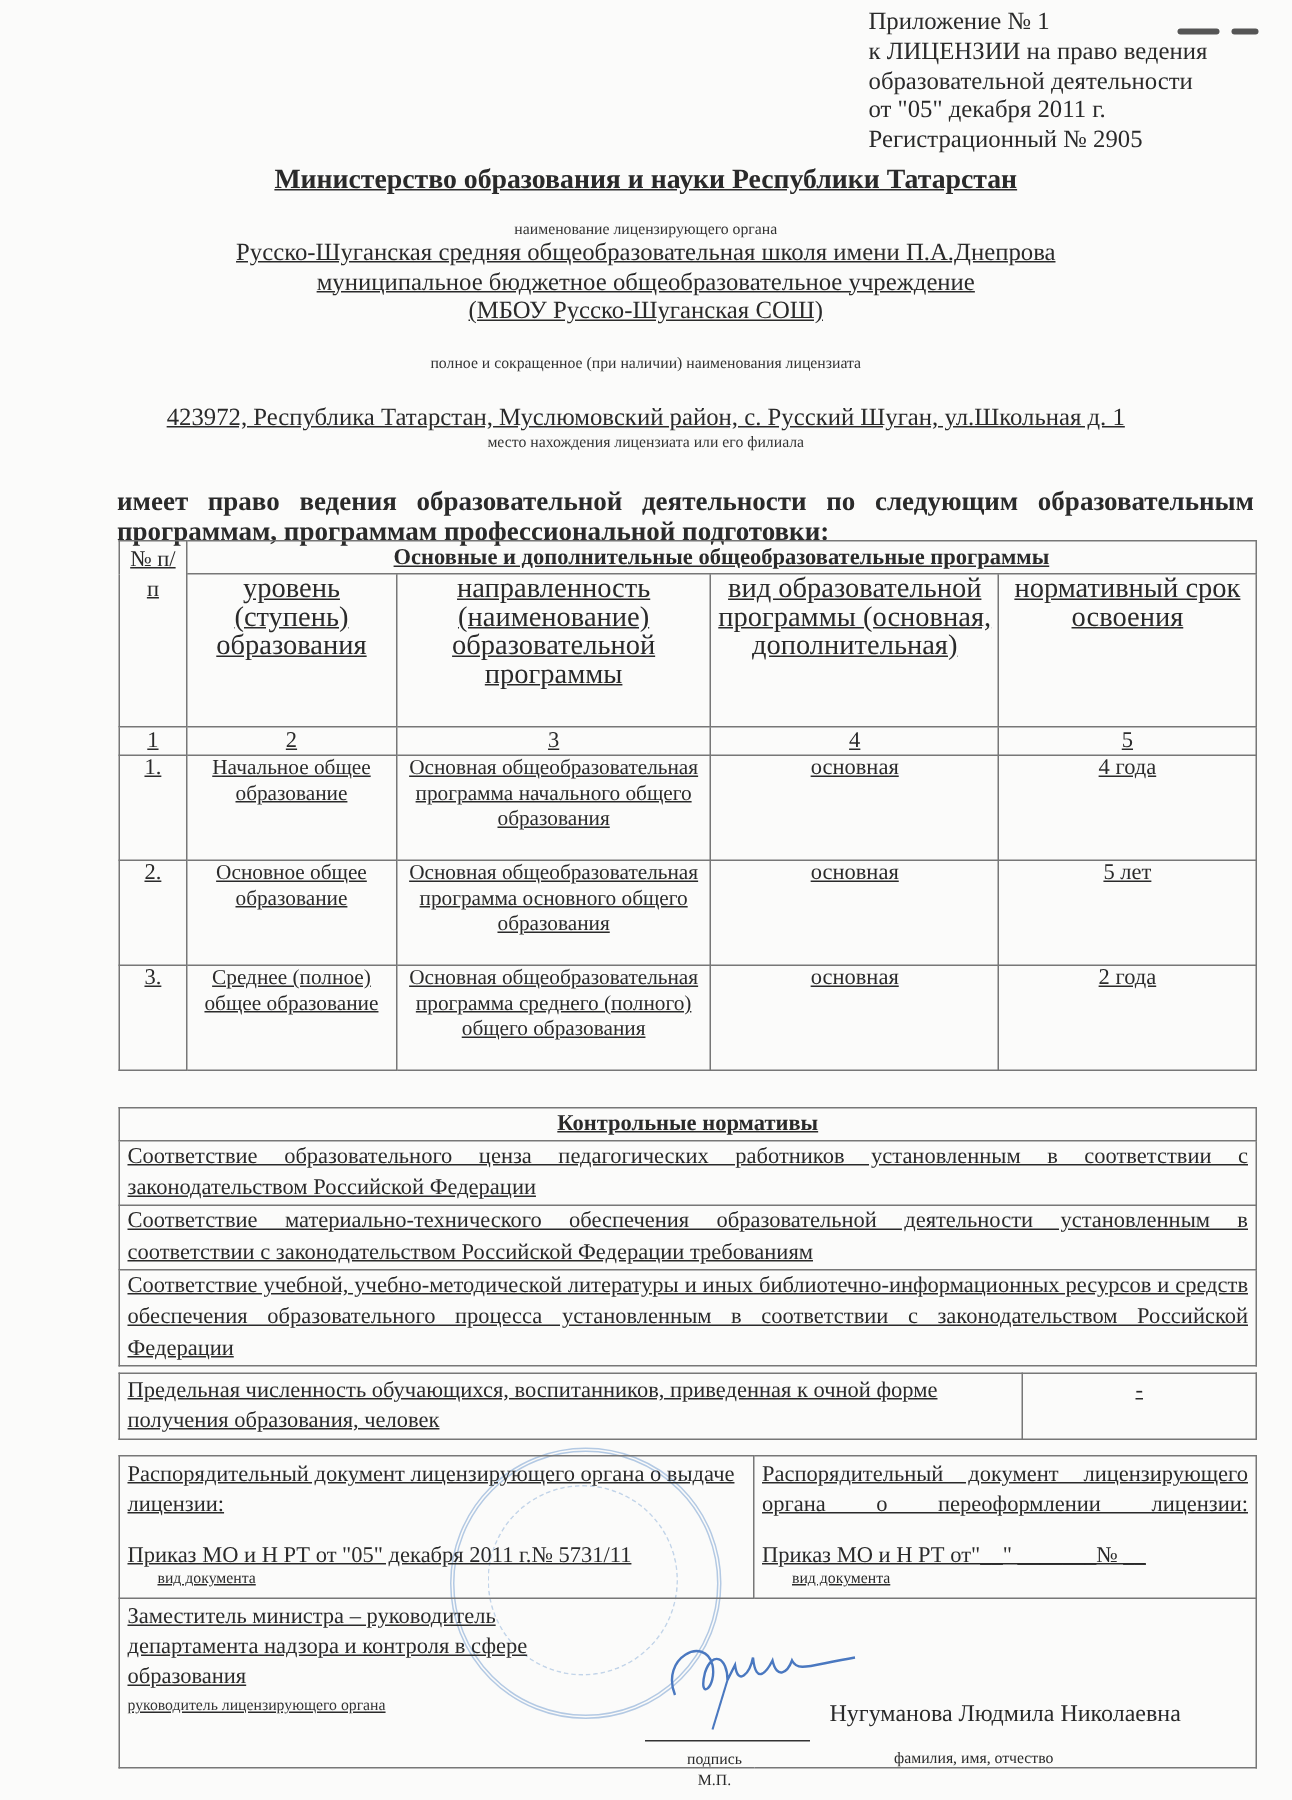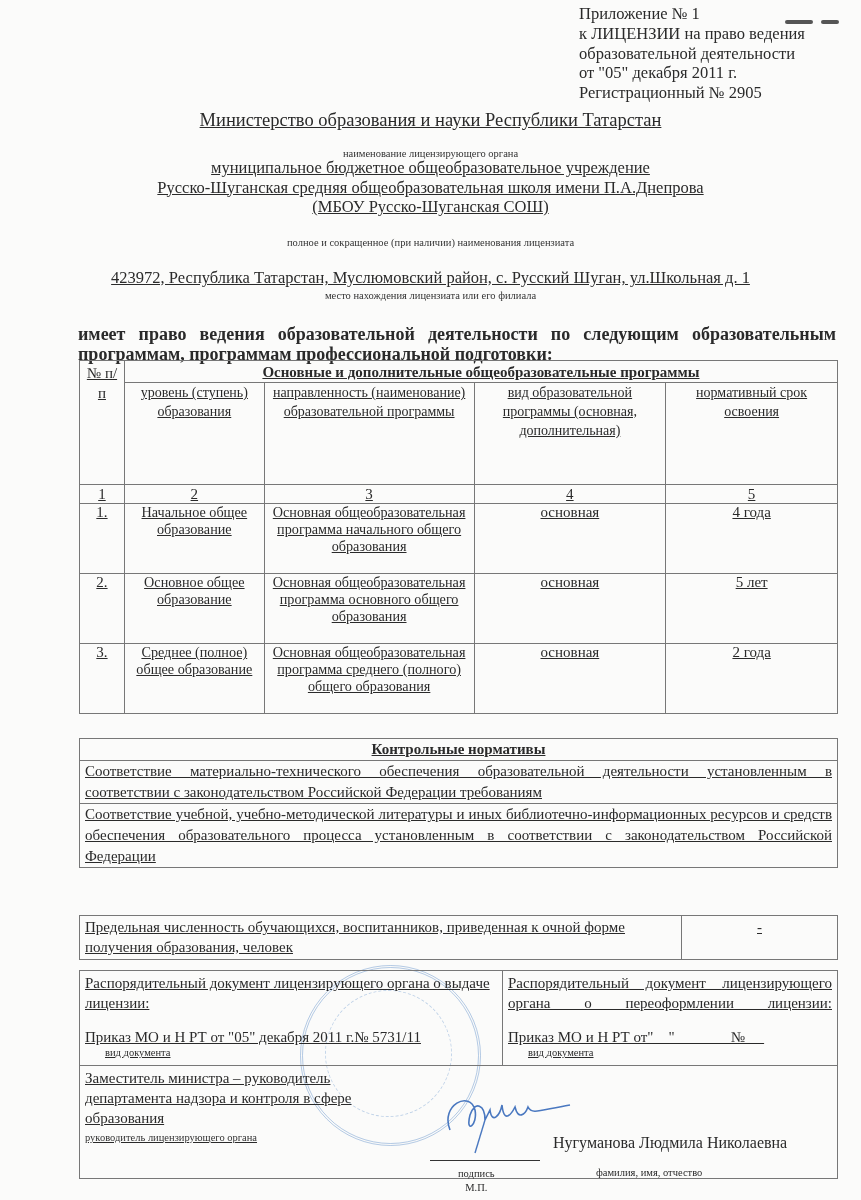--- a/index.html
+++ b/index.html
@@ -7,36 +7,36 @@
     width: 861px; height: 1200px; position: relative; overflow: hidden;
     background: #fbfbfa;
     font-family: "Liberation Serif", serif;
     color: #2a2a2a;
   }
   .abs { position: absolute; }
   .marks { left: 785px; top: 12px; }
   .marks span { display: inline-block; height: 4px; background: #555; border-radius: 2px; margin-right: 8px; vertical-align: middle; }
   .appendix { left: 579px; top: 4px; font-size: 16.5px; line-height: 19.8px; }
   .center { left: 0; width: 861px; text-align: center; }
-  .ministry { top: 110px; font-size: 18.5px; font-weight: normal; text-decoration: underline; }
+  .ministry { top: 110px; font-size: 18.5px; font-weight: bold; text-decoration: underline; }
   .caption { font-size: 10.5px; color: #333; }
   .cap1 { top: 132px; margin-top: 16px; }
   .licensee { top: 158px; font-size: 16.5px; line-height: 19.5px; }
   .licensee div span { text-decoration: underline; }
   .cap2 { top: 237px; }
   .address { top: 268px; font-size: 16.5px; text-decoration: underline; font-family: Liberation Serif, serif; }
   .cap3 { top: 290px; }
   .intro { left: 78px; top: 324px; width: 758px; font-size: 18px; font-weight: bold; line-height: 20px; text-align: justify; text-align-last: left; }
 
   table { border-collapse: collapse; position: absolute; text-decoration: underline; }
   td { border: 1px solid #777; padding: 0 4px; vertical-align: top; font-size: 14.2px; line-height: 17px; }
   .prog { left: 79px; top: 360px; width: 759px; }
   .prog td { text-align: center; }
   .prog .hdr-main { font-weight: bold; font-size: 15px; line-height: 20px; padding: 1px 4px 0; }
-  .prog .sub td { font-size: 14px; line-height: 19px; }
+  .prog .sub td { font-size: 19px; line-height: 19px; }
   .prog .nums td { font-size: 15px; line-height: 18px; }
   .prog .row td { height: 69px; }
   .prog .row td.num { font-size: 15px; }
 
   .ctrl { left: 79px; top: 738px; width: 759px; }
   .ctrl td { font-size: 15px; line-height: 21px; padding: 0 5px; text-align: justify; }
   .ctrl .title { text-align: center; font-weight: bold; font-size: 15px; }
   .limit { left: 79px; top: 915px; width: 759px; }
   .limit td { font-size: 15px; line-height: 20px; padding: 1px 5px 2px; height: 38px; }
   .limit td.val { text-align: center; width: 145px; }
@@ -65,22 +65,22 @@
   <div>к ЛИЦЕНЗИИ на право ведения</div>
   <div>образовательной деятельности</div>
   <div>от "05" декабря 2011 г.</div>
   <div>Регистрационный № 2905</div>
 </div>
 
 <div class="abs center ministry">Министерство образования и науки Республики Татарстан</div>
 <div class="abs center caption cap1">наименование лицензирующего органа</div>
 
 <div class="abs center licensee">
+  <div><span>Русско-Шуганская  средняя общеобразовательная  школя имени П.А.Днепрова</span></div>
   <div><span>муниципальное бюджетное общеобразовательное учреждение</span></div>
-  <div><span>Русско-Шуганская  средняя общеобразовательная  школя имени П.А.Днепрова</span></div>
   <div><span>(МБОУ Русско-Шуганская СОШ)</span></div>
 </div>
 <div class="abs center caption cap2">полное и сокращенное (при наличии) наименования лицензиата</div>
 
 <div class="abs center address">423972, Республика Татарстан, Муслюмовский район, с. Русский Шуган, ул.Школьная д. 1</div>
 <div class="abs center caption cap3">место нахождения лицензиата или его филиала</div>
 
 <div class="abs intro">имеет право ведения образовательной деятельности по следующим образовательным программам, программам профессиональной подготовки:</div>
 
 <table class="prog">
@@ -130,20 +130,23 @@
     <td style="font-size:15px">основная</td>
     <td style="font-size:15px">2 года</td>
   </tr>
 </tbody>
   </table>
 
 <table class="ctrl">
   <tbody>
       <tr>
         <td class="title">Контрольные нормативы</td>
+      </tr>
+  <tr>
+        <td>Соответствие образовательного ценза педагогических работников установленным в соответствии с законодательством Российской Федерации</td>
       </tr>
   <tr>
         <td>Соответствие материально-технического обеспечения образовательной деятельности установленным в соответствии с законодательством Российской Федерации требованиям</td>
       </tr>
   <tr>
         <td>Соответствие учебной, учебно-методической литературы и иных библиотечно-информационных ресурсов и средств обеспечения образовательного процесса установленным в соответствии с законодательством Российской Федерации</td>
       </tr>
 </tbody>
   </table>
 

